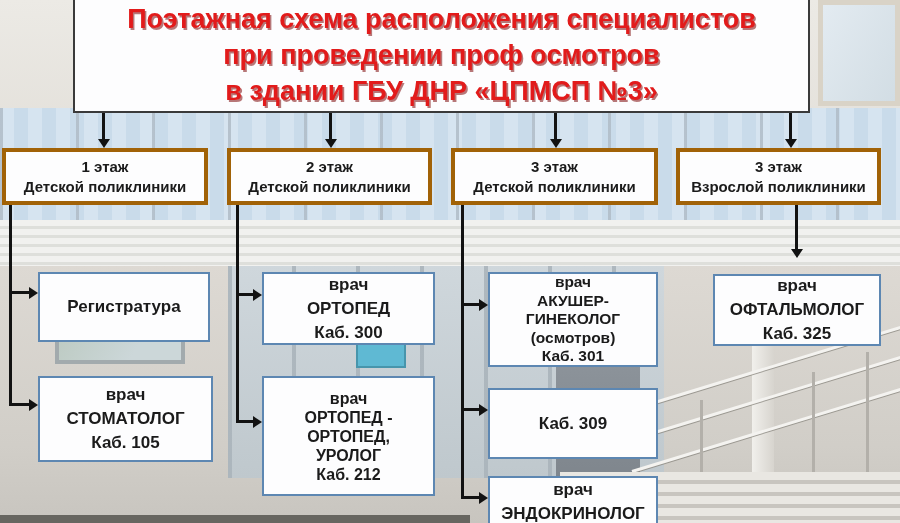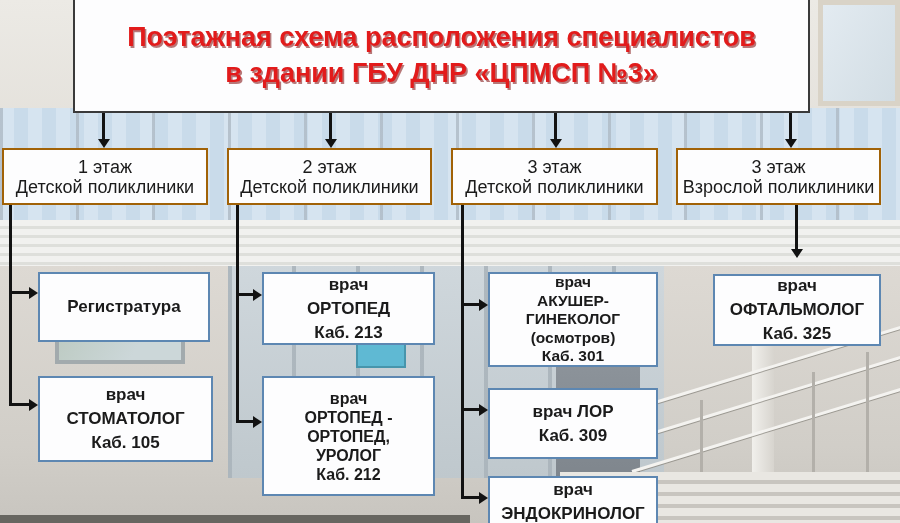--- a/index.html
+++ b/index.html
@@ -34,21 +34,21 @@
   #bg-rail2{left:632px;top:438px;}
   #bg-rail3{left:632px;top:470px;}
   .bg-rpost{width:3px;background:#b3b0aa;}
   #bg-steps{left:560px;top:472px;width:340px;height:51px;background:repeating-linear-gradient(180deg,#e9e7e2 0 8px,#c8c5bf 8px 12px);}
   #bg-dark-strip{left:0;top:515px;width:470px;height:8px;background:#676660;}
 
   
   .node{position:absolute;box-sizing:border-box;background:#fdfdfe;display:flex;flex-direction:column;align-items:center;justify-content:center;text-align:center;color:#1b1b1b;}
   #title-box{left:73px;top:-3px;width:737px;height:116px;border:2px solid #3a3a3a;justify-content:center;}
   #title-box .tl{font-weight:bold;font-size:27px;line-height:36px;color:#e21b1b;text-shadow:1.6px 1.8px 0 rgba(125,10,10,.55);white-space:nowrap;}
-  .hdr{border:2px solid #a16207;height:57px;font-weight:normal;font-size:18px;line-height:20px;}
+  .hdr{border:4px solid #a16207;height:57px;font-weight:bold;font-size:15px;line-height:20px;}
   .room{border:2px solid #5d87b2;font-weight:bold;font-size:17px;line-height:24px;margin-top:14px;}
   .room.small{font-size:15.5px;line-height:18.5px;}
   .room.mid{font-size:16px;line-height:19px;}
   
   .vline{position:absolute;width:3px;background:#121212;}
   .hline{position:absolute;height:3px;background:#121212;}
   .a-right:after{content:"";position:absolute;right:-9px;top:50%;transform:translateY(-50%);
     border-left:9px solid #121212;border-top:6px solid transparent;border-bottom:6px solid transparent;}
   .a-down:after{content:"";position:absolute;bottom:-9px;left:50%;transform:translateX(-50%);
     border-top:9px solid #121212;border-left:6px solid transparent;border-right:6px solid transparent;}
@@ -76,20 +76,21 @@
     <div class="bg" id="bg-rail3"></div>
     <div class="bg bg-rpost" style="left:700px;top:400px;height:123px;"></div>
     <div class="bg bg-rpost" style="left:812px;top:372px;height:151px;"></div>
     <div class="bg bg-rpost" style="left:866px;top:352px;height:171px;"></div>
     <div class="bg" id="bg-steps"></div>
     <div class="bg" id="bg-dark-strip"></div>
   </div>
 
   <div class="node" id="title-box">
     <div class="tl">Поэтажная схема расположения специалистов</div>
+    <div class="tl">при проведении проф осмотров</div>
     <div class="tl">в здании ГБУ ДНР «ЦПМСП №3»</div>
   </div>
 
   <div class="vline a-down" style="left:102px;top:113px;height:26px;"></div>
   <div class="vline a-down" style="left:329px;top:113px;height:26px;"></div>
   <div class="vline a-down" style="left:554px;top:113px;height:26px;"></div>
   <div class="vline a-down" style="left:789px;top:113px;height:26px;"></div>
 
   <div class="node hdr" style="left:2px;top:148px;width:206px;">
     <div>1 этаж</div>
@@ -128,39 +129,38 @@
   </div>
   <div class="node room" style="left:38px;top:362px;width:175px;height:86px;">
     <div>врач</div>
     <div>СТОМАТОЛОГ</div>
     <div>Каб. 105</div>
   </div>
 
   <div class="node room" style="left:262px;top:258px;width:173px;height:73px;">
     <div>врач</div>
     <div>ОРТОПЕД</div>
-    <div>Каб. 213</div>
+    <div>Каб. 300</div>
   </div>
   <div class="node room mid" style="left:262px;top:362px;width:173px;height:120px;">
     <div>врач</div>
     <div>ОРТОПЕД -</div>
     <div>ОРТОПЕД,</div>
     <div>УРОЛОГ</div>
     <div>Каб. 212</div>
   </div>
 
   <div class="node room small" style="left:488px;top:258px;width:170px;height:95px;">
     <div>врач</div>
     <div>АКУШЕР-</div>
     <div>ГИНЕКОЛОГ</div>
     <div>(осмотров)</div>
     <div>Каб. 301</div>
   </div>
   <div class="node room" style="left:488px;top:374px;width:170px;height:71px;">
-    <div>врач ЛОР</div>
     <div>Каб. 309</div>
   </div>
   <div class="node room" style="left:488px;top:462px;width:170px;height:76px;">
     <div>врач</div>
     <div>ЭНДОКРИНОЛОГ</div>
     <div>Каб. 312</div>
   </div>
 
   <div class="node room" style="left:713px;top:260px;width:168px;height:72px;">
     <div>врач</div>

